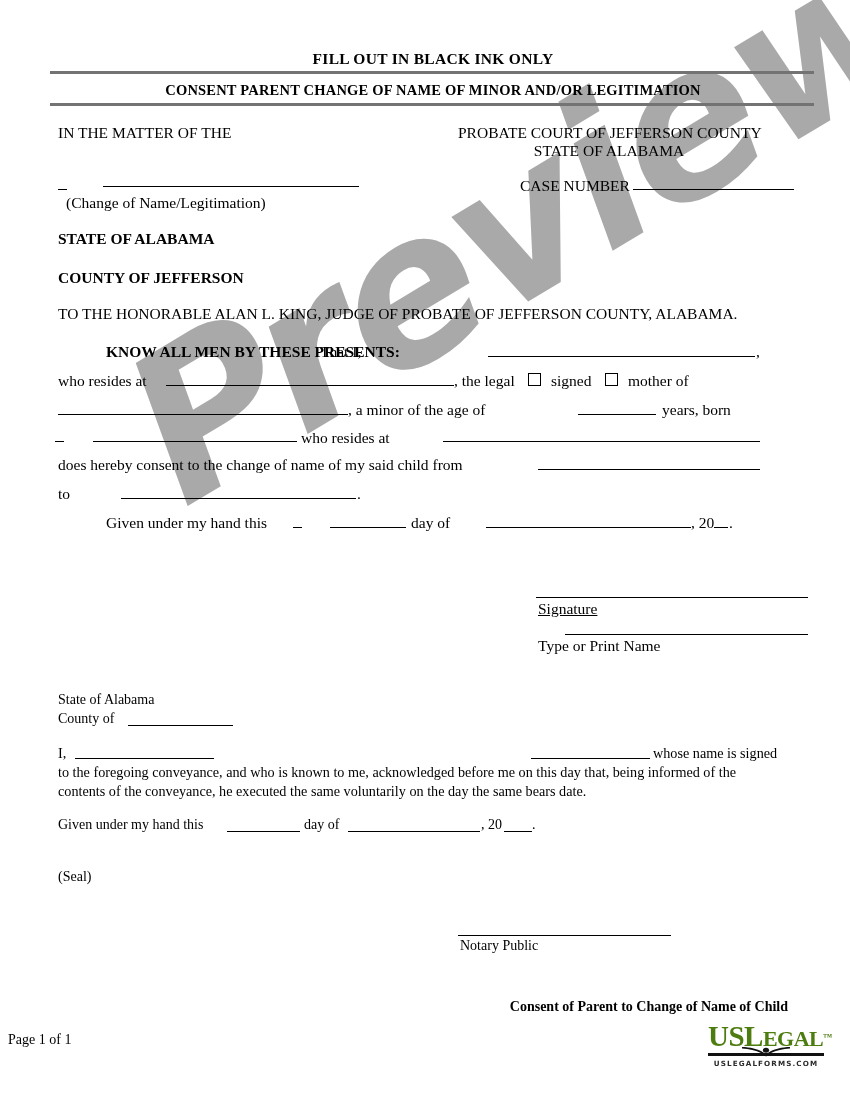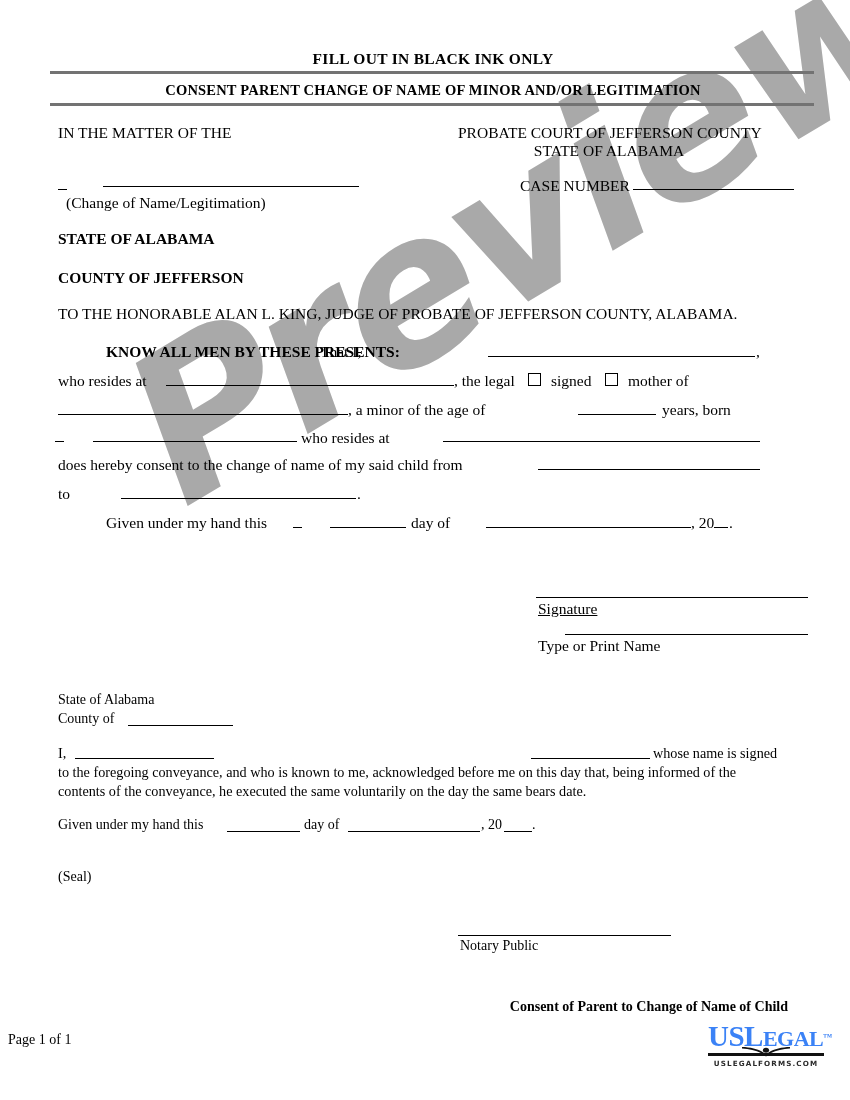--- a/index.html
+++ b/index.html
@@ -116,21 +116,21 @@
     font-size: 14.2px;
     line-height: 19.5px;
     white-space: nowrap;
   }
 
   
   #logo { position: absolute; left: 700px; top: 1022px; width: 120px; }
   .logo-word {
     font-family: "Liberation Serif", serif;
     font-weight: 700;
-    color: #3b82f6;
+    color: #4d7c0f;
     line-height: 1;
     letter-spacing: -0.5px;
     white-space: nowrap;
   }
   .logo-big { font-size: 29px; }
   .logo-small { font-size: 22px; }
   .logo-tm { font-size: 9px; vertical-align: super; }
   #logo-bar {
     position: relative;
     margin-top: 2px;

